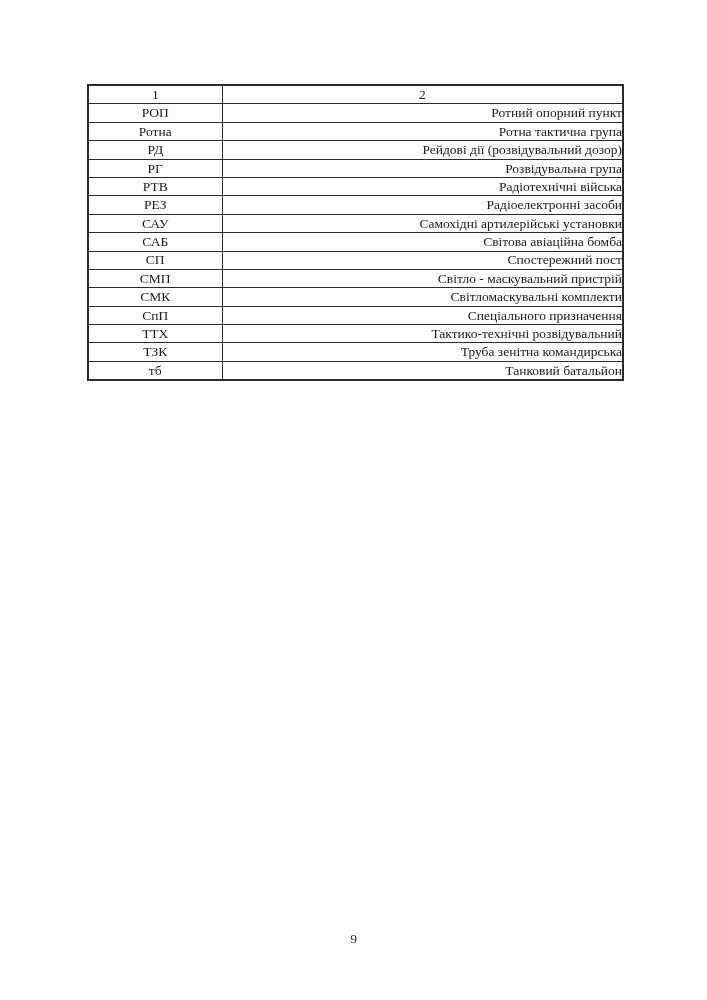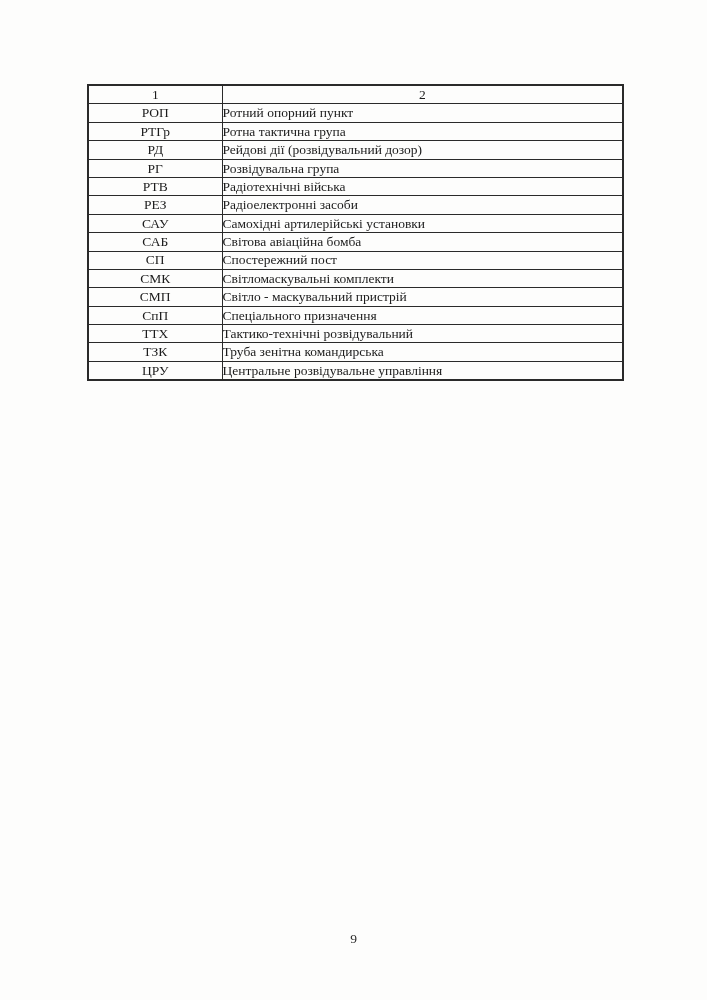--- a/index.html
+++ b/index.html
@@ -38,21 +38,21 @@
   }
   table.abbr-table {
     border: 2px solid #2a2a2a;
   }
   .col-abbr { width: 134px; }
   .col-def  { width: 401px; }
   td.abbr-cell, th.head-cell {
     text-align: center;
   }
   td.def-cell {
-    text-align: left;
+    text-align: right;
     padding-left: 10px;
   }
   .page-number {
     position: absolute;
     left: 0;
     top: 931px;
     width: 707px;
     text-align: center;
     font-size: 13.5px;
     color: #2a2a2a;
@@ -73,21 +73,21 @@
         <th class="head-cell">1</th>
         <th class="head-cell">2</th>
       </tr>
     </thead>
     <tbody>
       <tr>
         <td class="abbr-cell">РОП</td>
         <td class="def-cell">Ротний опорний пункт</td>
       </tr>
       <tr>
-        <td class="abbr-cell">РТГр</td>
+        <td class="abbr-cell">Ротна</td>
         <td class="def-cell">Ротна тактична група</td>
       </tr>
       <tr>
         <td class="abbr-cell">РД</td>
         <td class="def-cell">Рейдові дії (розвідувальний дозор)</td>
       </tr>
       <tr>
         <td class="abbr-cell">РГ</td>
         <td class="def-cell">Розвідувальна група</td>
       </tr>
@@ -105,41 +105,41 @@
       </tr>
       <tr>
         <td class="abbr-cell">САБ</td>
         <td class="def-cell">Світова авіаційна бомба</td>
       </tr>
       <tr>
         <td class="abbr-cell">СП</td>
         <td class="def-cell">Спостережний пост</td>
       </tr>
       <tr>
+        <td class="abbr-cell">СМП</td>
+        <td class="def-cell">Світло - маскувальний пристрій</td>
+      </tr>
+      <tr>
         <td class="abbr-cell">СМК</td>
         <td class="def-cell">Світломаскувальні комплекти</td>
-      </tr>
-      <tr>
-        <td class="abbr-cell">СМП</td>
-        <td class="def-cell">Світло - маскувальний пристрій</td>
       </tr>
       <tr>
         <td class="abbr-cell">СпП</td>
         <td class="def-cell">Спеціального призначення</td>
       </tr>
       <tr>
         <td class="abbr-cell">ТТХ</td>
         <td class="def-cell">Тактико-технічні розвідувальний</td>
       </tr>
       <tr>
         <td class="abbr-cell">ТЗК</td>
         <td class="def-cell">Труба зенітна командирська</td>
       </tr>
       <tr>
-        <td class="abbr-cell">ЦРУ</td>
-        <td class="def-cell">Центральне розвідувальне управління</td>
+        <td class="abbr-cell">тб</td>
+        <td class="def-cell">Танковий батальйон</td>
       </tr>
     </tbody>
   </table>
 
   <div class="page-number">9</div>
 
 </div>
 
 </body></html>

